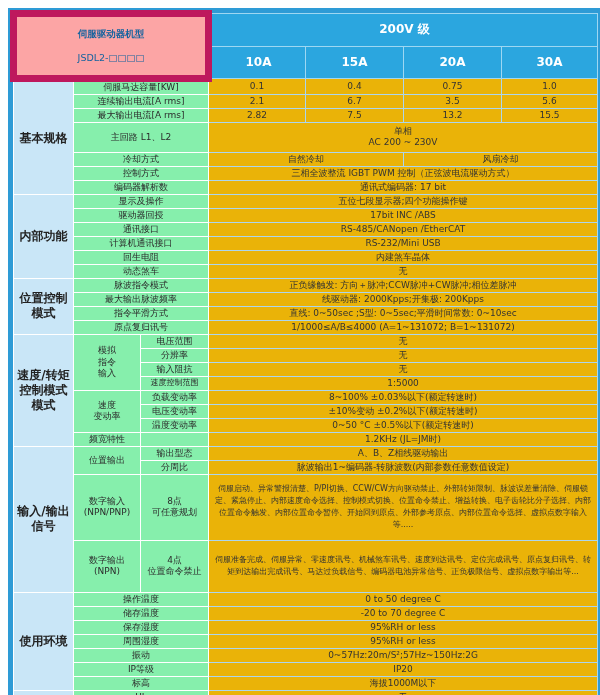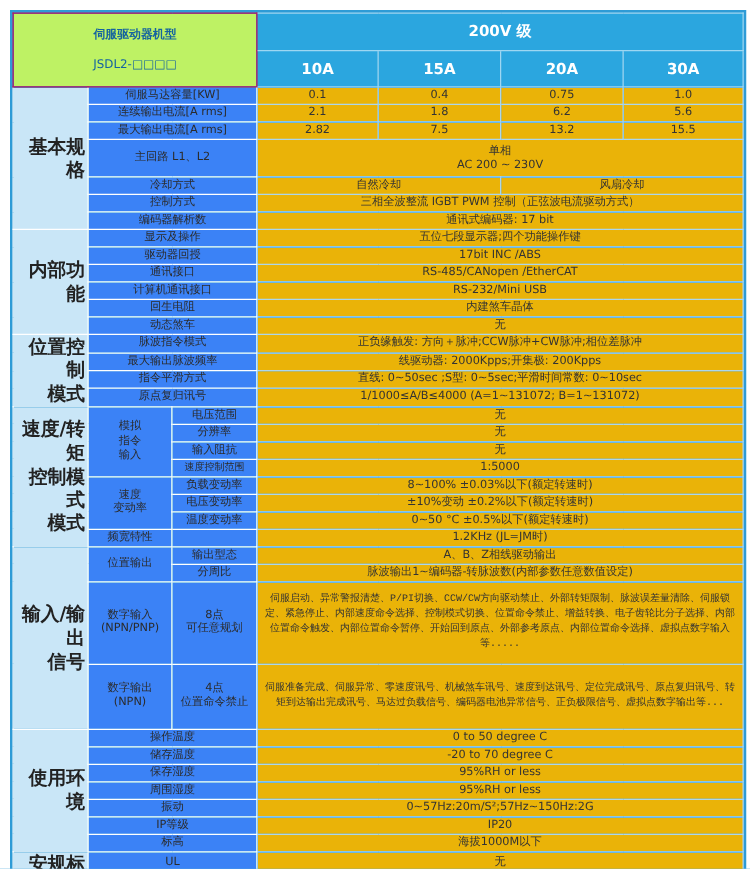--- a/index.html
+++ b/index.html
@@ -13,26 +13,26 @@
   tr.rh-hdr{height:16px;}
   tr.rh-2{height:30px;}
   tr.rh-4{height:66px;}
   tr.rh-3{height:52px;}
   td{
     padding:0 2px;text-align:center;vertical-align:middle;
     font-size:9px;color:#333333;line-height:1.25;white-space:pre-line;
     overflow:hidden;
   }
   td.val{background:#eab308;border:1px solid #abd6ee;}
-  td.val.small{font-size:8px;line-height:1.5;padding:1px 4px;font-family:Liberation Mono, monospace;}
-  td.lab{background:#3b82f6;border:1px solid #ffffff;color:#2b2b2b;}
+  td.val.small{font-size:8px;line-height:1.5;padding:1px 4px;}
+  td.lab{background:#86efac;border:1px solid #ffffff;color:#2b2b2b;}
   td.lab.tiny{font-size:8px;}
-  td.grp{background:#c9e6f7;border:1px solid #ffffff;font-size:15px;color:#222222;font-weight:bold;text-align:right;}
+  td.grp{background:#c9e6f7;border:1px solid #ffffff;font-size:12px;color:#222222;font-weight:bold;}
   td.hdr{background:#2ba6df;color:#ffffff;font-weight:bold;font-size:12px;border:1px solid #9ed7f2;}
-  td.model{background:#bef264;border:1px solid #be185d;}
+  td.model{background:#fca5a5;border:7px solid #be185d;}
   td.model .m1{color:#15639f;font-weight:bold;font-size:9.5px;line-height:1.3;}
   td.model .m2{color:#15639f;font-weight:normal;font-size:9.5px;line-height:1.3;}
 </style>
 </head>
 <body>
 
 <div class="frame">
 <table>
   <colgroup>
     <col style="width:60px">
@@ -63,22 +63,22 @@
     <td class="grp" rowspan="7">基本规格</td>
     <td class="lab" colspan="2">伺服马达容量[KW]</td>
     <td class="val">0.1</td>
     <td class="val">0.4</td>
     <td class="val">0.75</td>
     <td class="val">1.0</td>
   </tr>
   <tr>
     <td class="lab" colspan="2">连续输出电流[A rms]</td>
     <td class="val">2.1</td>
-    <td class="val">1.8</td>
-    <td class="val">6.2</td>
+    <td class="val">6.7</td>
+    <td class="val">3.5</td>
     <td class="val">5.6</td>
   </tr>
   <tr>
     <td class="lab" colspan="2">最大输出电流[A rms]</td>
     <td class="val">2.82</td>
     <td class="val">7.5</td>
     <td class="val">13.2</td>
     <td class="val">15.5</td>
   </tr>
   <tr class="rh-2">

